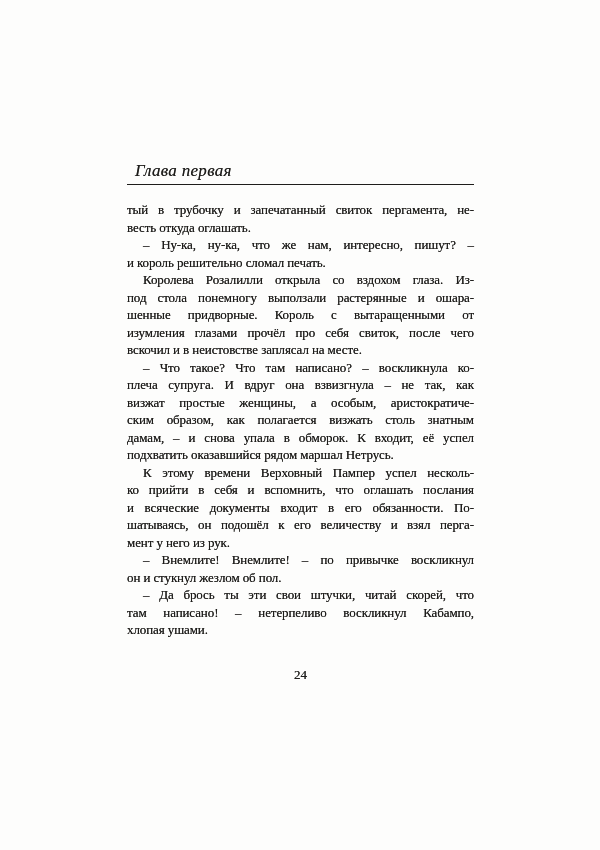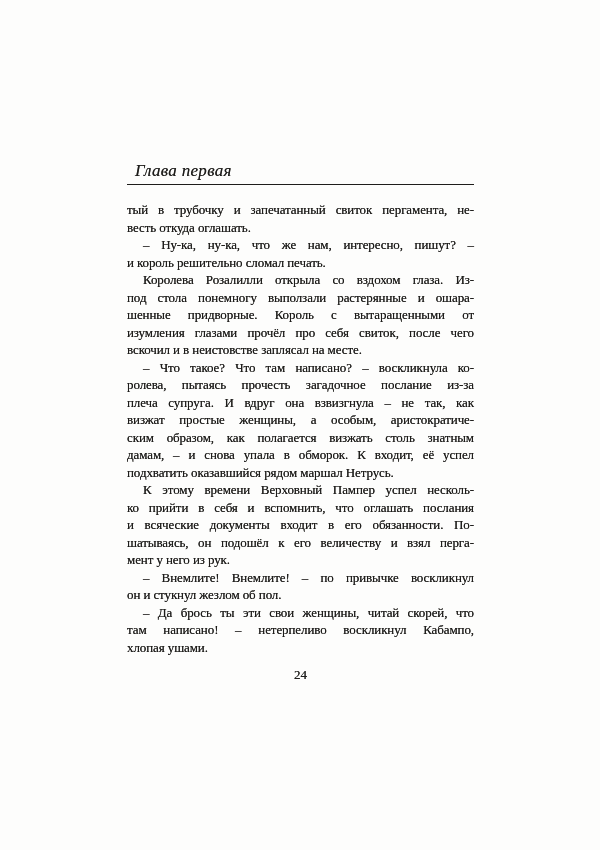--- a/index.html
+++ b/index.html
@@ -97,39 +97,38 @@
         </div>
         <div class="paragraph">
           <div class="line indent">Королева Розалилли открыла со вздохом глаза. Из-</div>
           <div class="line">под стола понемногу выползали растерянные и ошара-</div>
           <div class="line">шенные придворные. Король с вытаращенными от</div>
           <div class="line">изумления глазами прочёл про себя свиток, после чего</div>
           <div class="line final">вскочил и в неистовстве заплясал на месте.</div>
         </div>
         <div class="paragraph">
           <div class="line indent">– Что такое? Что там написано? – воскликнула ко-</div>
-          <div class="line">ролева, пытаясь прочесть загадочное послание из-за</div>
           <div class="line">плеча супруга. И вдруг она взвизгнула – не так, как</div>
           <div class="line">визжат простые женщины, а особым, аристократиче-</div>
           <div class="line">ским образом, как полагается визжать столь знатным</div>
           <div class="line">дамам, – и снова упала в обморок. К входит, её успел</div>
           <div class="line final">подхватить оказавшийся рядом маршал Нетрусь.</div>
         </div>
         <div class="paragraph">
           <div class="line indent">К этому времени Верховный Пампер успел несколь-</div>
           <div class="line">ко прийти в себя и вспомнить, что оглашать послания</div>
           <div class="line">и всяческие документы входит в его обязанности. По-</div>
           <div class="line">шатываясь, он подошёл к его величеству и взял перга-</div>
           <div class="line final">мент у него из рук.</div>
         </div>
         <div class="paragraph">
           <div class="line indent">– Внемлите! Внемлите! – по привычке воскликнул</div>
           <div class="line final">он и стукнул жезлом об пол.</div>
         </div>
         <div class="paragraph">
-          <div class="line indent">– Да брось ты эти свои женщины, читай скорей, что</div>
+          <div class="line indent">– Да брось ты эти свои штучки, читай скорей, что</div>
           <div class="line">там написано! – нетерпеливо воскликнул Кабампо,</div>
           <div class="line final">хлопая ушами.</div>
         </div>
       </div>
     <div class="page-number">24</div>
   </div>
 </div>
 
 </body></html>

